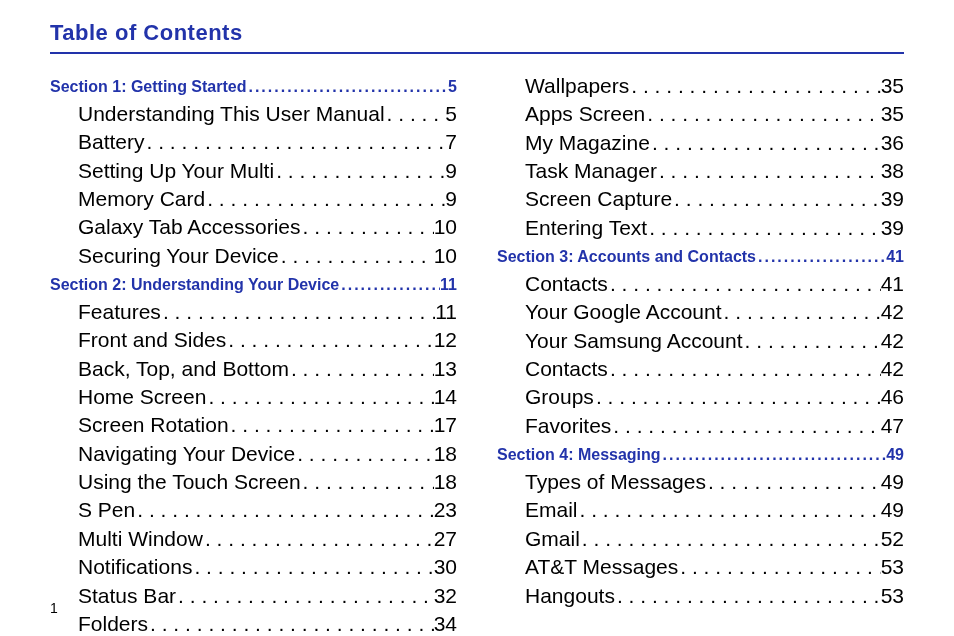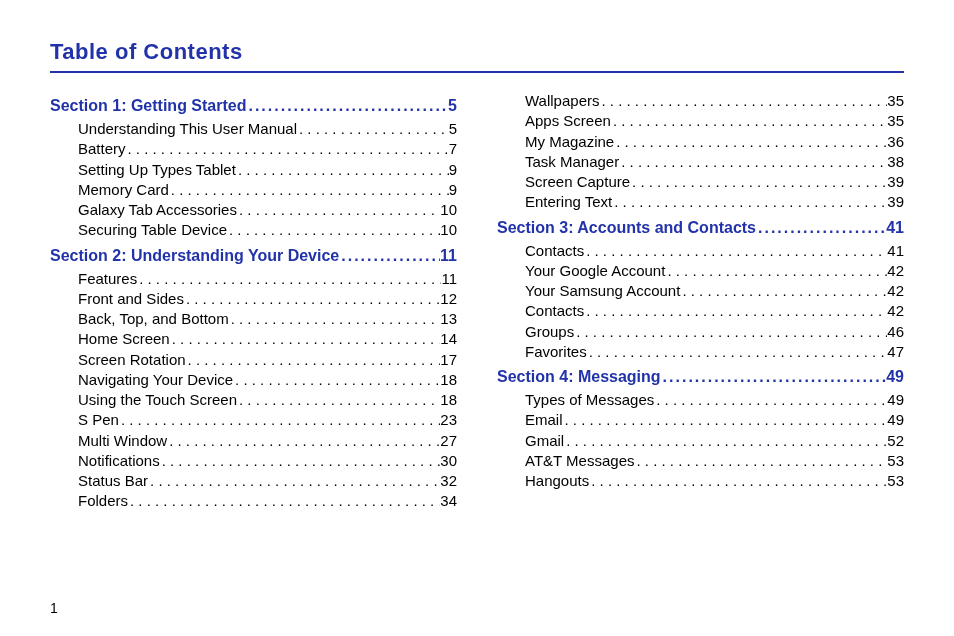--- a/index.html
+++ b/index.html
@@ -5,21 +5,21 @@
   body {
     margin: 0;
     padding: 0;
     background: #fff;
     font-family: Arial, Helvetica, sans-serif;
     width: 954px;
     height: 636px;
     box-sizing: border-box;
   }
   .page {
-    padding: 39px 50px 20px 50px;
+    padding: 20px 50px 20px 50px;
     box-sizing: border-box;
     height: 100%;
     position: relative;
   }
   .title {
     color: #2233aa;
     font-weight: 900;
     font-size: 22px;
     font-family: Arial, Helvetica, sans-serif;
     letter-spacing: 0.5px;
@@ -57,21 +57,21 @@
   }
   .section-line .dots::after {
     content: "............................................................................................................................";
     letter-spacing: 2px;
   }
   .section-line .pg { white-space: nowrap; }
   .entry-line {
     display: flex;
     align-items: baseline;
     color: #000;
-    font-size: 15px;
+    font-size: 21px;
     font-family: Arial, Helvetica, sans-serif;
     margin-left: 28px;
     line-height: 1.35;
   }
   .entry-line .label { white-space: nowrap; }
   .entry-line .dots {
     flex: 1;
     overflow: hidden;
     white-space: nowrap;
     padding: 0 2px;
@@ -105,36 +105,36 @@
           <span class="label">Understanding This User Manual</span>
           <span class="dots"></span>
           <span class="pg">5</span>
         </div>
         <div class="entry-line">
           <span class="label">Battery</span>
           <span class="dots"></span>
           <span class="pg">7</span>
         </div>
         <div class="entry-line">
-          <span class="label">Setting Up Types Tablet</span>
+          <span class="label">Setting Up Your Multi</span>
           <span class="dots"></span>
           <span class="pg">9</span>
         </div>
         <div class="entry-line">
           <span class="label">Memory Card</span>
           <span class="dots"></span>
           <span class="pg">9</span>
         </div>
         <div class="entry-line">
           <span class="label">Galaxy Tab Accessories</span>
           <span class="dots"></span>
           <span class="pg">10</span>
         </div>
         <div class="entry-line">
-          <span class="label">Securing Table Device</span>
+          <span class="label">Securing Your Device</span>
           <span class="dots"></span>
           <span class="pg">10</span>
         </div>
         <div class="section-line">
           <span class="label">Section 2:  Understanding Your Device</span>
           <span class="dots"></span>
           <span class="pg">11</span>
         </div>
         <div class="entry-line">
           <span class="label">Features</span>

